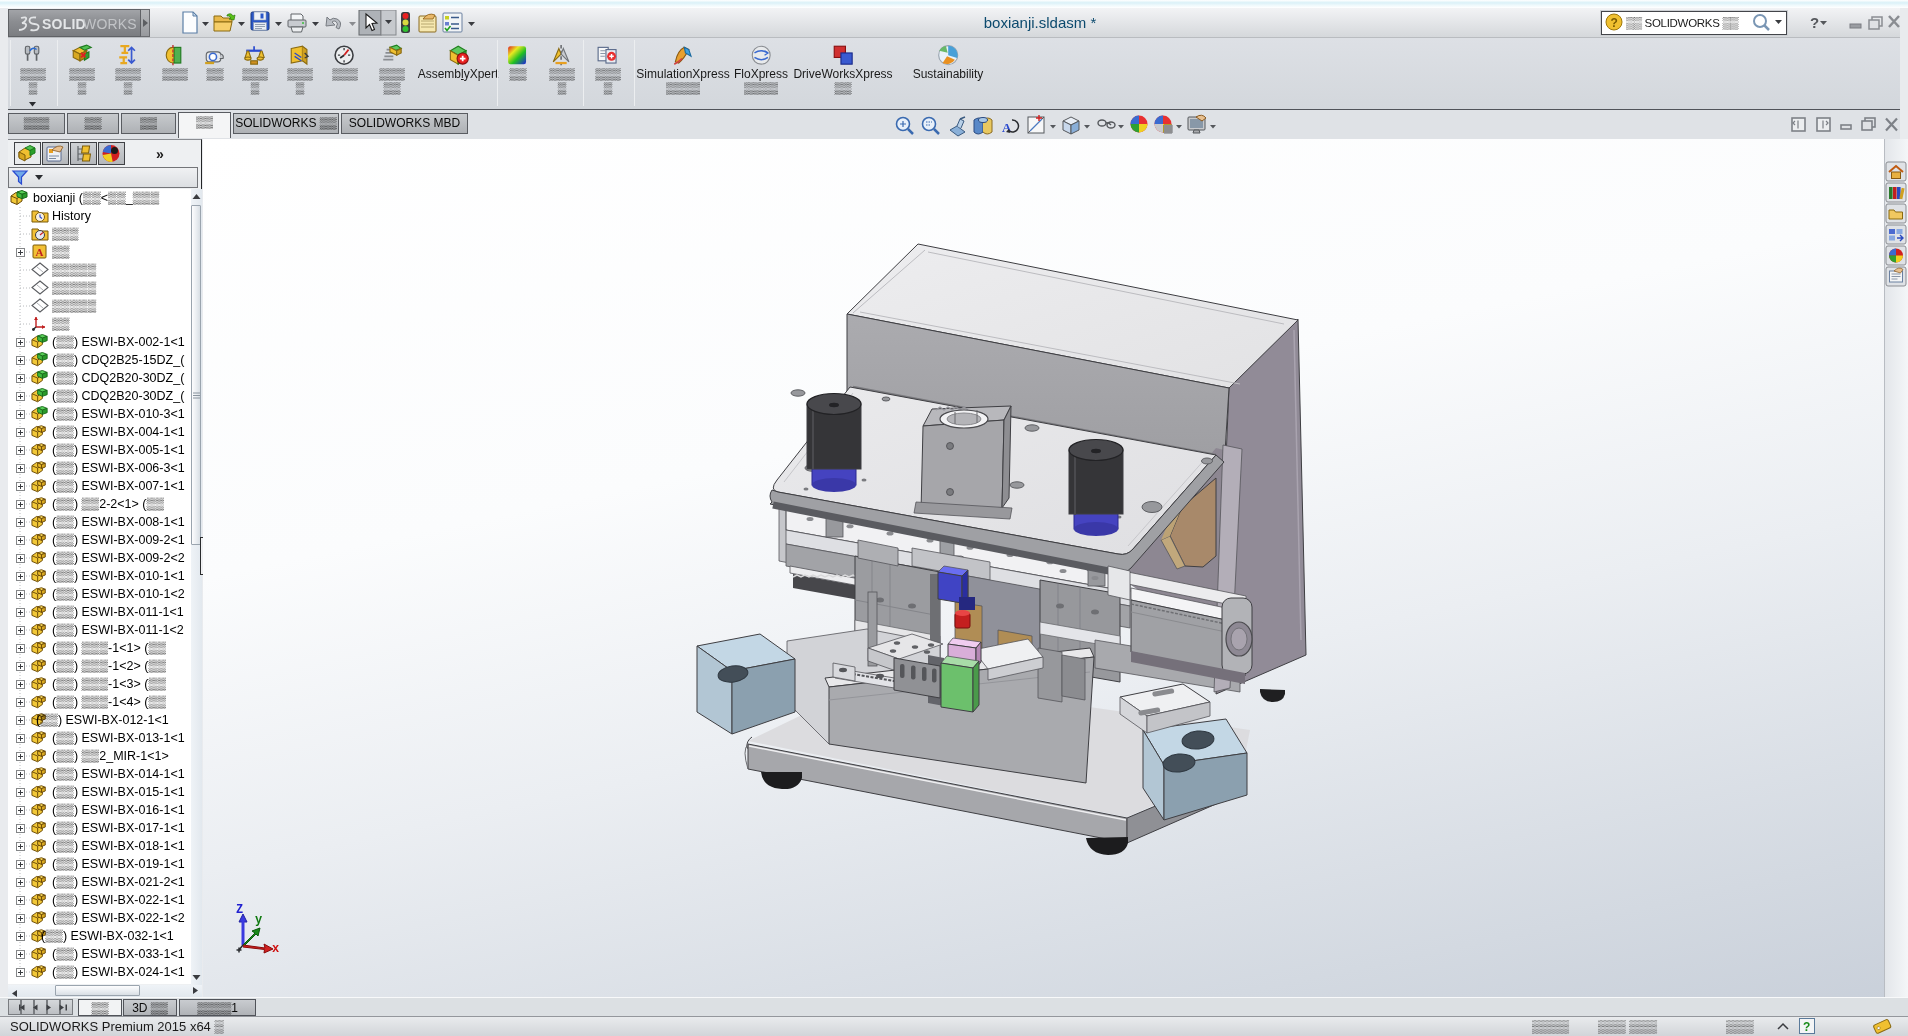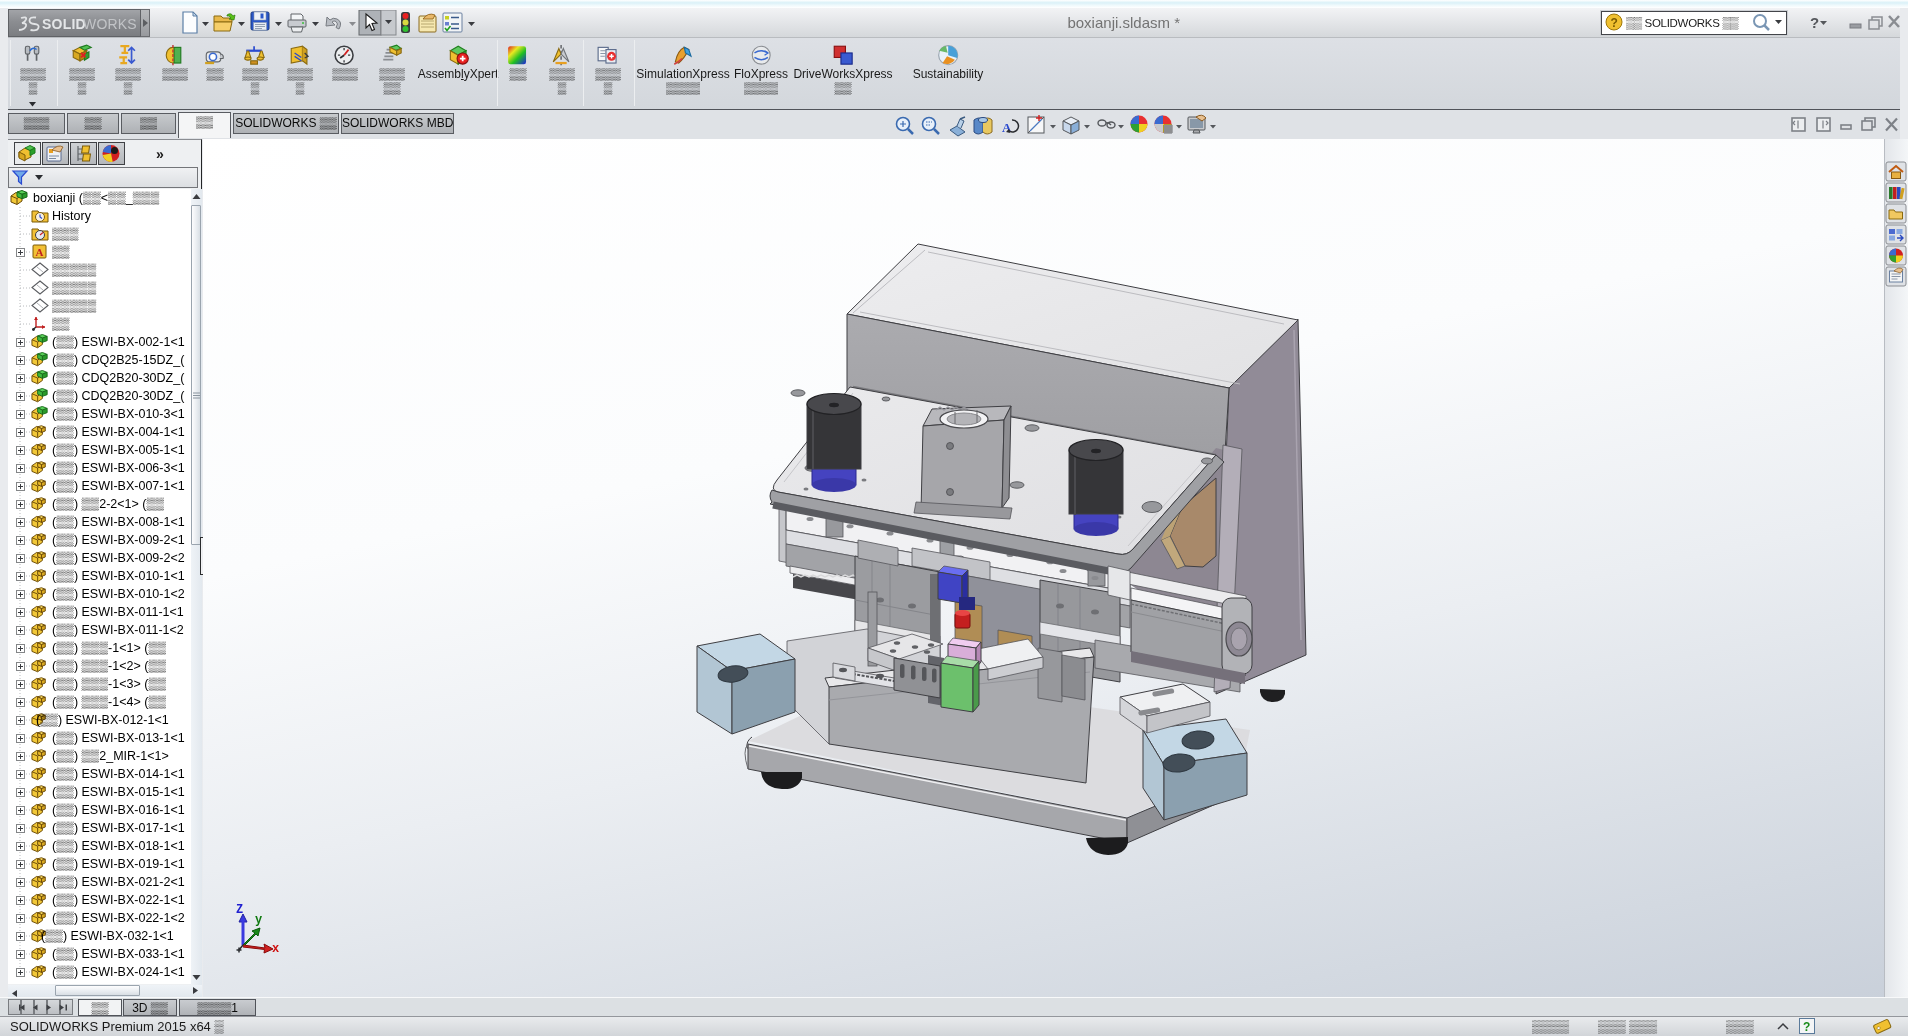--- a/index.html
+++ b/index.html
@@ -2,21 +2,21 @@
 <html><head><meta charset="utf-8">
 <style>
 *{margin:0;padding:0;box-sizing:border-box}
 html,body{width:1908px;height:1036px;overflow:hidden;font-family:"Liberation Sans",sans-serif;background:#e9ebee}
 .abs{position:absolute}
 #win{position:relative;width:1908px;height:1036px}
 #topstrip{left:0;top:0;width:1908px;height:8px;background:linear-gradient(180deg,#ffffff 0%,#daf1f8 35%,#eef9fc 65%,#ffffff 100%)}
 #titlebar{left:8px;top:8px;width:1892px;height:30px;background:linear-gradient(180deg,#f2f3f5 0%,#e2e4e7 55%,#d5d8db 100%);border-bottom:1px solid #b9bcc0}
 #logo{left:8px;top:9px;width:133px;height:28px;background:linear-gradient(180deg,#a2a4a8 0%,#8b8d91 45%,#7b7d81 100%);border:1px solid #606266;position:absolute}
 #logoarr{left:141px;top:9px;width:9px;height:28px;background:linear-gradient(180deg,#b8babd,#97999d);border:1px solid #6a6c70;border-left:none;position:absolute}
-#titletext{left:900px;top:14px;width:280px;text-align:right;font-size:15px;color:#737373;position:absolute}
+#titletext{left:900px;top:14px;width:280px;text-align:center;font-size:15px;color:#0c4a6e;position:absolute}
 #ribbon{left:8px;top:38px;width:1892px;height:73px;background:linear-gradient(180deg,#dde0e5,#d3d7dc);border-bottom:2px solid #505359}
 .ritem{position:absolute;text-align:center;font-size:12px;color:#1a1a1a;line-height:13.5px}
 .rsep{position:absolute;width:1px;background:#b0b3b8;border-right:1px solid #eceef0}
 #tabrow{left:8px;top:110px;width:1892px;height:29px;background:#dfe2e6}
 .ctab{position:absolute;top:113px;height:21px;background:linear-gradient(180deg,#c7cacd,#aeb1b5);border:1px solid #595c61;font-size:12px;color:#0a0a0a;text-align:center;line-height:19px;white-space:nowrap;overflow:hidden}
 .ctab.act{background:#f4f5f6;top:112px;height:26px;border-bottom:none;z-index:3}
 #lpanel{left:8px;top:139px;width:194px;height:858px;background:#eef0f2;border-right:1px solid #232527;border-top:1px solid #8a8d92}
 .ptab{position:absolute;top:2px;height:23px;width:27px;background:linear-gradient(180deg,#cfd2d5,#b4b7bb);border:1px solid #3f4145}
 .ptab.act{background:#e9ebed}
 #filter{position:absolute;left:0px;top:27px;width:190px;height:21px;background:linear-gradient(180deg,#f0f1f3,#dcdfe2);border:1px solid #737579}
@@ -278,21 +278,21 @@
     <div class="rsep" style="left:497px;top:40px;height:66px"></div>
     <div class="rsep" style="left:583px;top:40px;height:66px"></div>
     <div class="rsep" style="left:634px;top:40px;height:66px"></div>
     <div class="rsep" style="left:10px;top:40px;height:66px"></div>
     <div class="abs" id="tabrow"></div>
     <div class="ctab" style="left:8px;width:57px">▒▒▒</div>
     <div class="ctab" style="left:67px;width:52px">▒▒</div>
     <div class="ctab" style="left:121px;width:55px">▒▒</div>
     <div class="ctab act" style="left:178px;width:53px">▒▒</div>
     <div class="ctab" style="left:233px;width:106px">SOLIDWORKS ▒▒</div>
-    <div class="ctab" style="left:341px;width:113px">SOLIDWORKS MBD</div>
+    <div class="ctab" style="left:341px;width:127px">SOLIDWORKS MBD</div>
     <div class="abs" id="lpanel">
       <div class="ptab act" style="left:6px"><svg width="25" height="21">
           <path d="M4 9 l6 -4 l6 3 v6 l-6 3 l-6 -3 Z" fill="#f0c030" stroke="#7a5a08"></path>
           <path d="M10 5 l5 -2.5 l5 2.5 l-5 2.5 Z" fill="#50c050" stroke="#1a7a1a"></path>
           <path d="M15 7.5 l5 -2.5 v5 l-5 2.5 Z" fill="#2aa02a" stroke="#1a7a1a"></path>
           <path d="M4 9 l6 3 v6 l-6 -3 Z" fill="#d8a820" stroke="#7a5a08"></path>
         </svg></div>
       <div class="ptab" style="left:34px"><svg width="25" height="21">
           <rect x="4" y="4" width="14" height="14" rx="1" fill="#eef1f5" stroke="#5a6a90"></rect>
           <rect x="6" y="6" width="4" height="4" fill="#e8a020"></rect>

